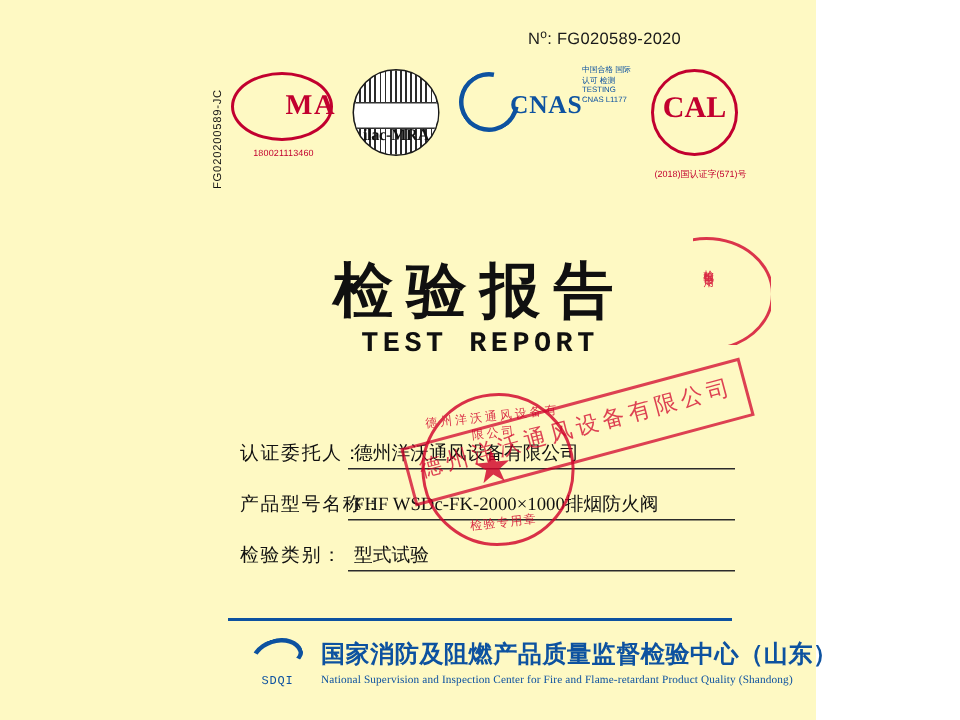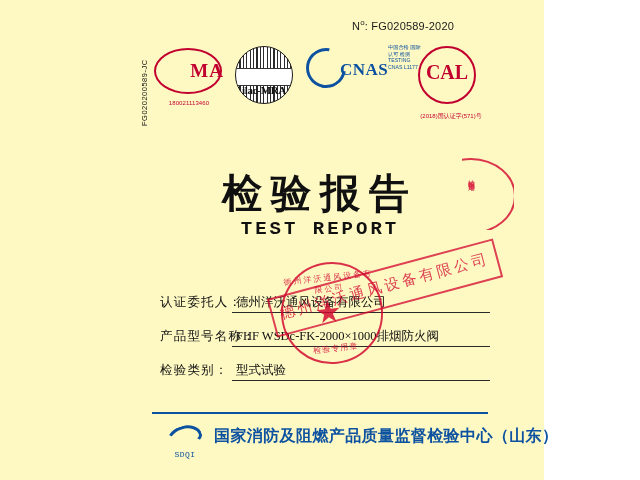--- a/index.html
+++ b/index.html
@@ -158,21 +158,21 @@
   .cnas-side {
     position: absolute;
     top: 2px; left: 84px;
     font-size: 5.2px;
     line-height: 1.28;
     color: #0d52a0;
     width: 34px;
   }
 
   
-  .logo-cal { left: 260px; width: 76px; }
+  .logo-cal { left: 276px; width: 76px; }
   .cal-circle {
     position: absolute;
     top: 4px; left: 6px;
     width: 58px; height: 58px;
     border: 2.5px solid #c2002f;
     border-radius: 50%;
     box-sizing: border-box;
   }
   .cal-text {
     position: absolute;
@@ -479,15 +479,16 @@
 
   <div class="seal-rect">德州洋沃通风设备有限公司</div>
 
   <div class="footer-rule"></div>
   <div class="footer">
     <div class="sdqi-logo">
       <div class="sdqi-swoosh"></div>
       <div class="sdqi-text">SDQI</div>
     </div>
     <div class="footer-cn">国家消防及阻燃产品质量监督检验中心（山东）</div>
+    <div class="footer-en">National Supervision and Inspection Center for Fire and Flame-retardant Product Quality (Shandong)</div>
   </div>
 
 </div>
 
 </body></html>

